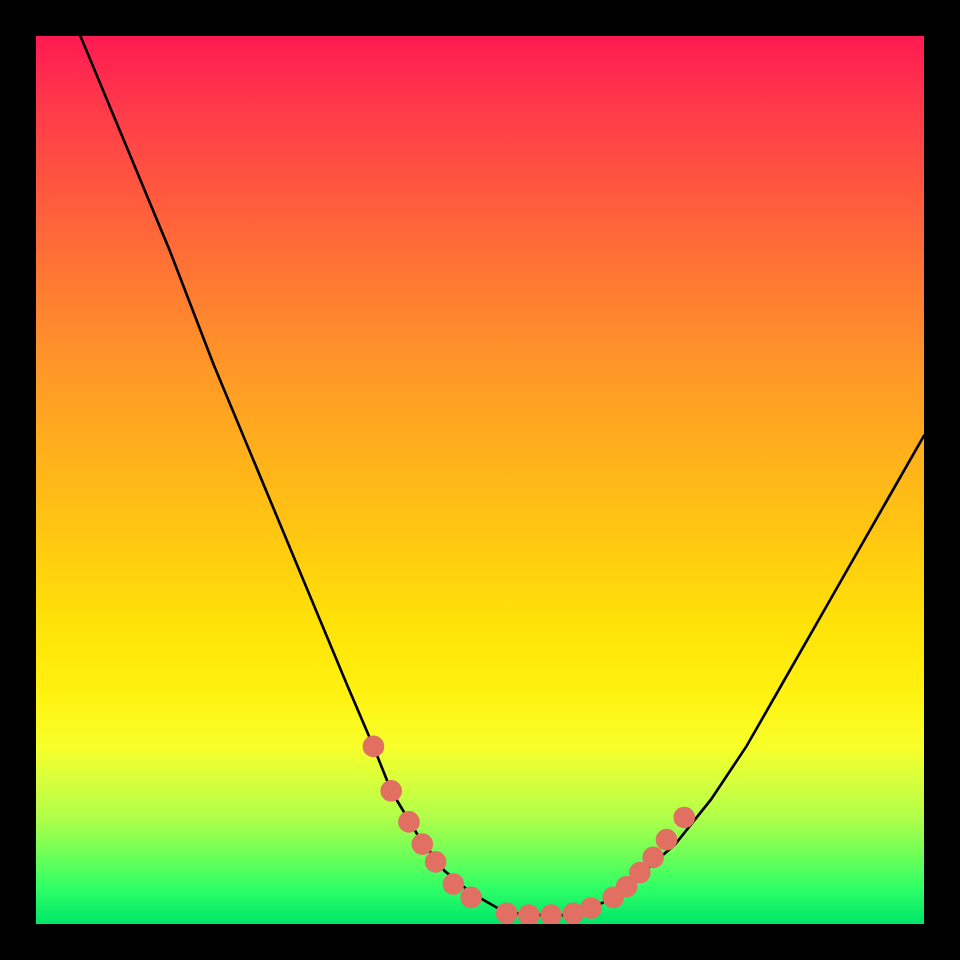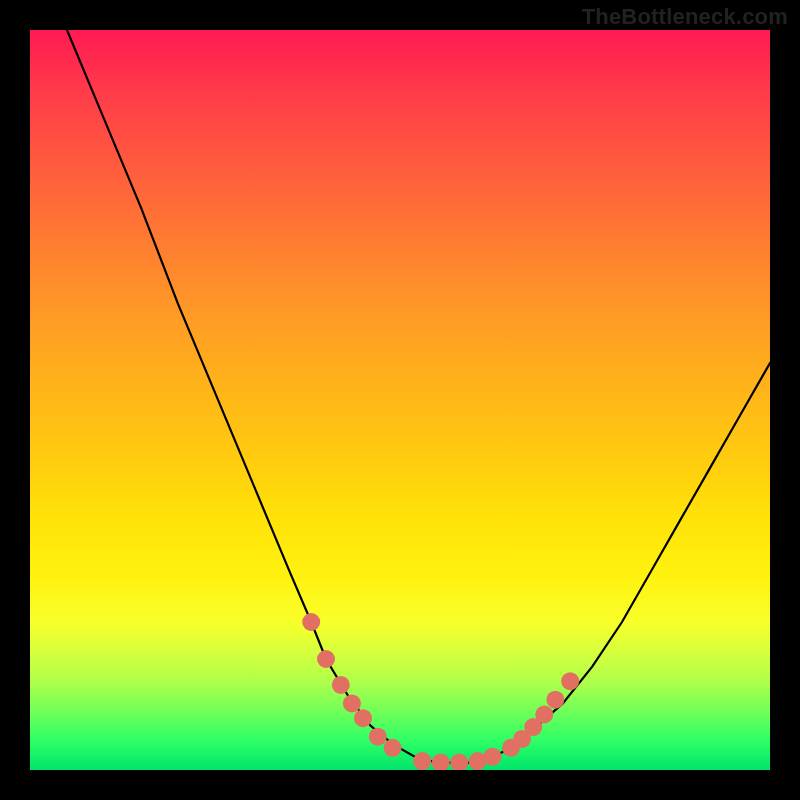--- a/index.html
+++ b/index.html
@@ -69,21 +69,20 @@
   .curve circle.marker {
     fill: #e17063;
     stroke: #e17063;
     stroke-width: 0;
   }
 </style>
 </head>
 <body>
 
 <div class="outer">
-  <div class="watermark">TheBottleneck.com</div>
 
   <div class="plot">
     <svg class="curve" viewBox="0 0 740 740" preserveAspectRatio="none">
       <path class="line" d="M37.0 0.0 L74.0 88.8 L111.0 177.6 L148.0 273.8 L185.0 362.6 L222.0 451.4 L259.0 540.2 L281.2 592.0 L296.0 629.0 L318.2 666.0 L340.4 695.6 L362.6 714.1 L384.8 726.7 L407.0 732.6 L429.2 732.6 L444.0 732.6 L458.8 728.9 L481.0 717.8 L503.2 699.3 L532.8 673.4 L562.4 636.4 L592.0 592.0 L621.6 540.2 L651.2 488.4 L680.8 436.6 L710.4 384.8 L740.0 333.0"></path>
       <g>
           <circle class="marker" cx="281.2" cy="592.0" r="9"></circle>
           <circle class="marker" cx="296.0" cy="629.0" r="9"></circle>
           <circle class="marker" cx="310.8" cy="654.9" r="9"></circle>
           <circle class="marker" cx="321.9" cy="673.4" r="9"></circle>
           <circle class="marker" cx="333.0" cy="688.2" r="9"></circle>

